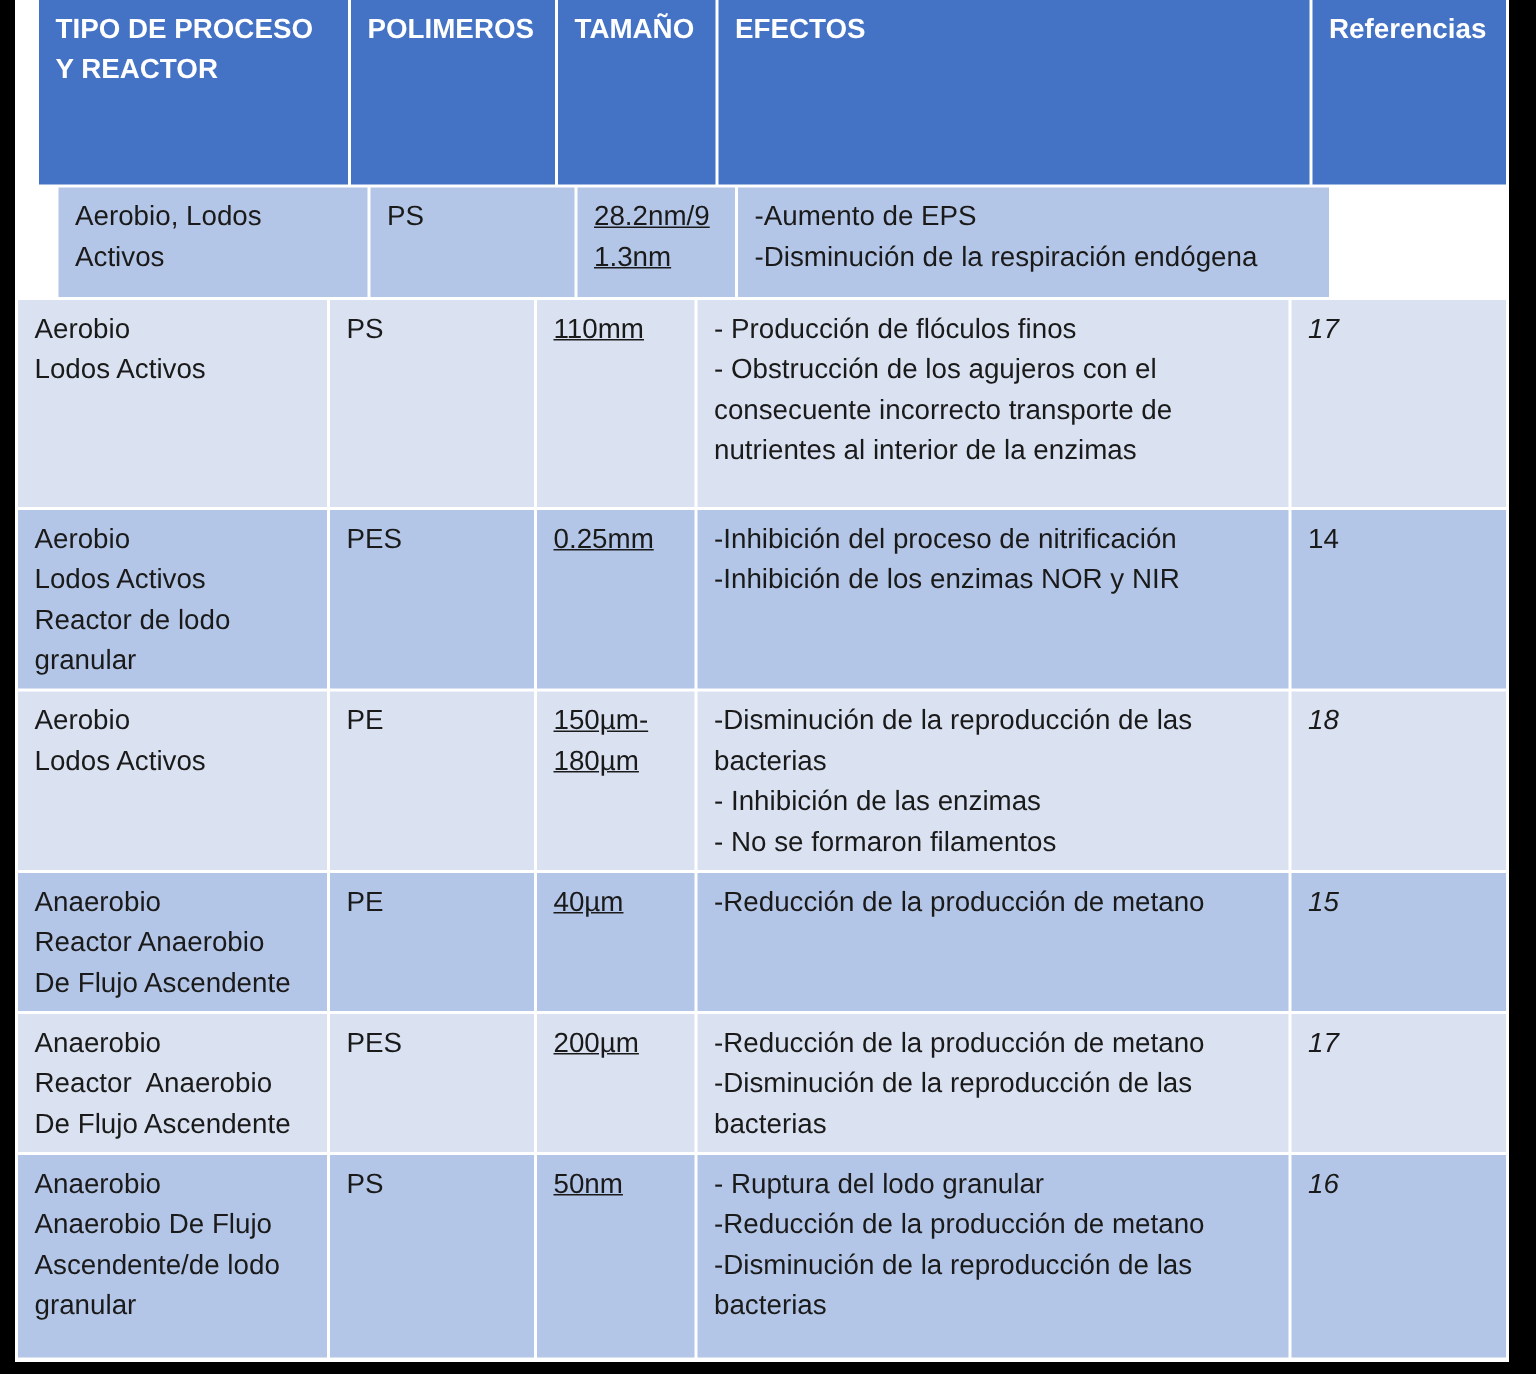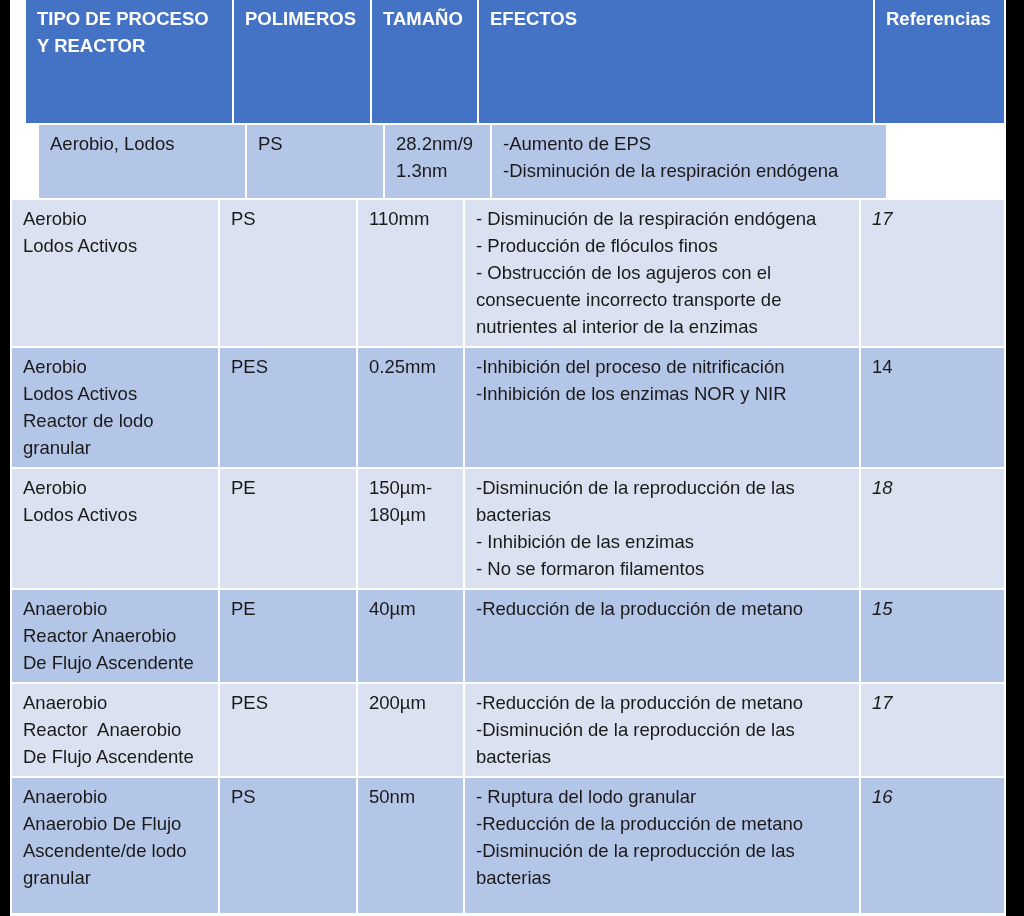--- a/index.html
+++ b/index.html
@@ -34,21 +34,21 @@
   }
   .header-row{min-height:123px;padding-left:14px;}
   .header-row .cell{
     background:var(--header-bg,#4472C4);
     color:var(--header-text,#fff);
     font-weight:bold;
   }
   .band-dark  .cell{background:var(--band-dark,#B4C6E7);}
   .band-light .cell{background:var(--band-light,#DAE2F2);}
   .line{white-space:pre-wrap;}
-  .cell-tamano{overflow-wrap:anywhere;}
+  .cell-tamano{overflow-wrap:anywhere;text-decoration:underline;}
   .ref-italic{font-style:italic;text-align:right;}
   
   #rows .body-row:nth-child(1){min-height:73px;padding-left:27px;}
   #rows .body-row:nth-child(2){min-height:138px;}
   #rows .body-row:nth-child(3){min-height:108px;}
   #rows .body-row:nth-child(4){min-height:110px;}
   #rows .body-row:nth-child(5){min-height:85px;}
   #rows .body-row:nth-child(6){min-height:84px;}
   #rows .body-row:nth-child(7){min-height:135px;}
 </style>
@@ -60,36 +60,36 @@
     <div class="row header-row">
       <div class="cell">TIPO DE PROCESO Y REACTOR</div>
       <div class="cell">POLIMEROS</div>
       <div class="cell">TAMAÑO</div>
       <div class="cell">EFECTOS</div>
       <div class="cell">Referencias</div>
     </div>
     <div id="rows" style="display:contents"><div class="row body-row band-dark">
           <div class="cell">
             <div class="line">Aerobio, Lodos</div>
+            <div class="line">Activos</div>
           </div>
           <div class="cell">PS</div>
           <div class="cell cell-tamano">28.2nm/91.3nm</div>
           <div class="cell">
             <div class="line">-Aumento de EPS</div>
             <div class="line">-Disminución de la respiración endógena</div>
           </div>
         </div><div class="row body-row band-light">
           <div class="cell">
             <div class="line">Aerobio</div>
             <div class="line">Lodos Activos</div>
           </div>
           <div class="cell">PS</div>
           <div class="cell cell-tamano">110mm</div>
           <div class="cell">
-            <div class="line">- Disminución de la respiración endógena</div>
             <div class="line">- Producción de flóculos finos</div>
             <div class="line">- Obstrucción de los agujeros con el consecuente incorrecto transporte de nutrientes al interior de la enzimas</div>
           </div>
           <div class="cell"><span class="ref-italic">17</span></div>
         </div><div class="row body-row band-dark">
           <div class="cell">
             <div class="line">Aerobio</div>
             <div class="line">Lodos Activos</div>
             <div class="line">Reactor de lodo granular</div>
           </div>

